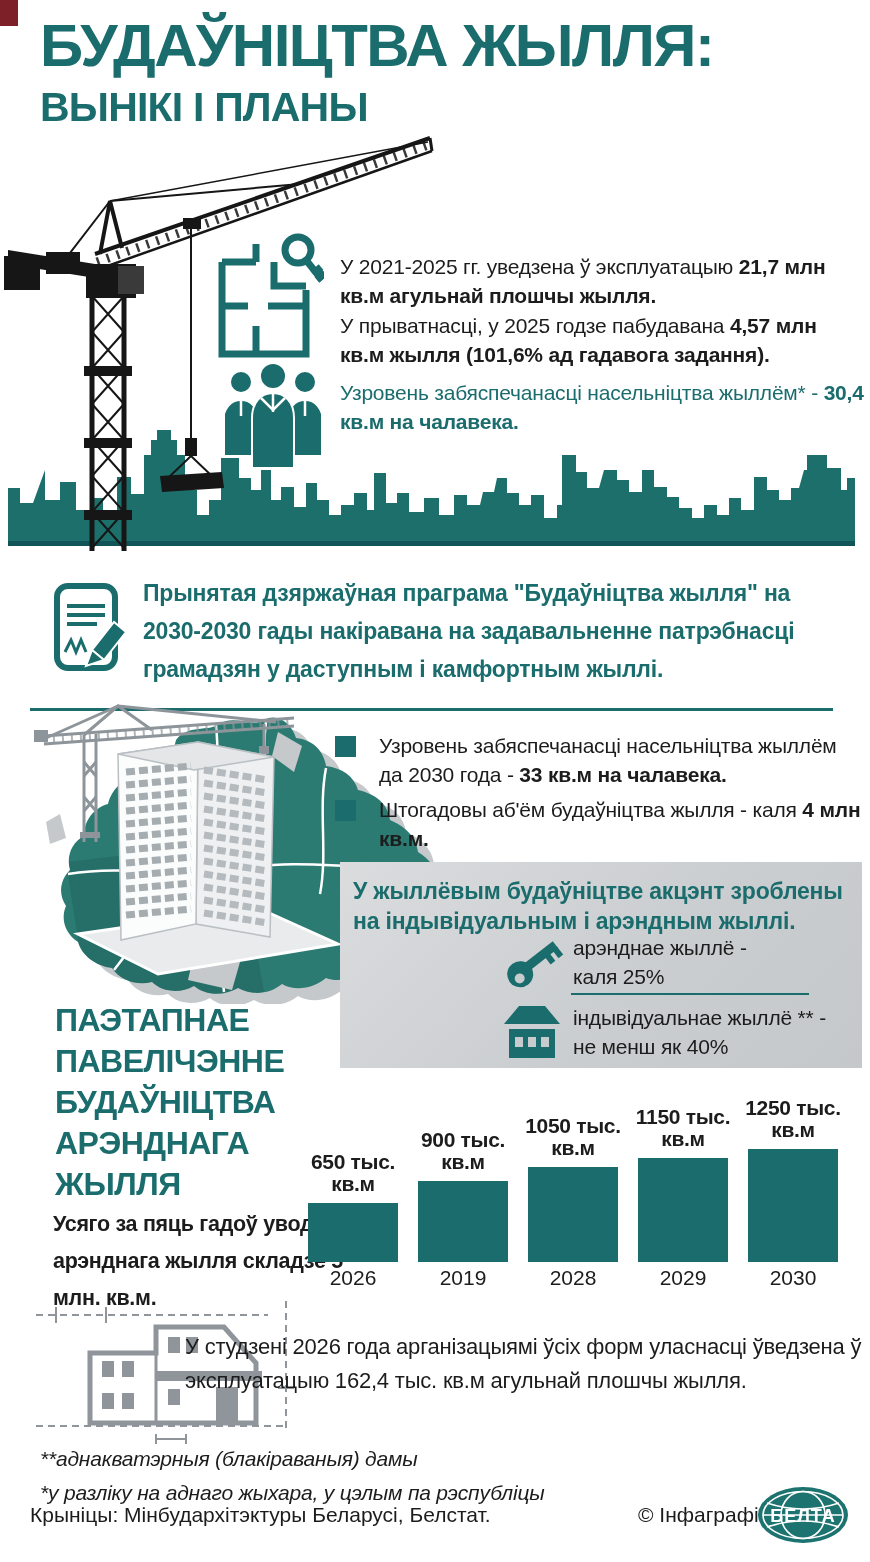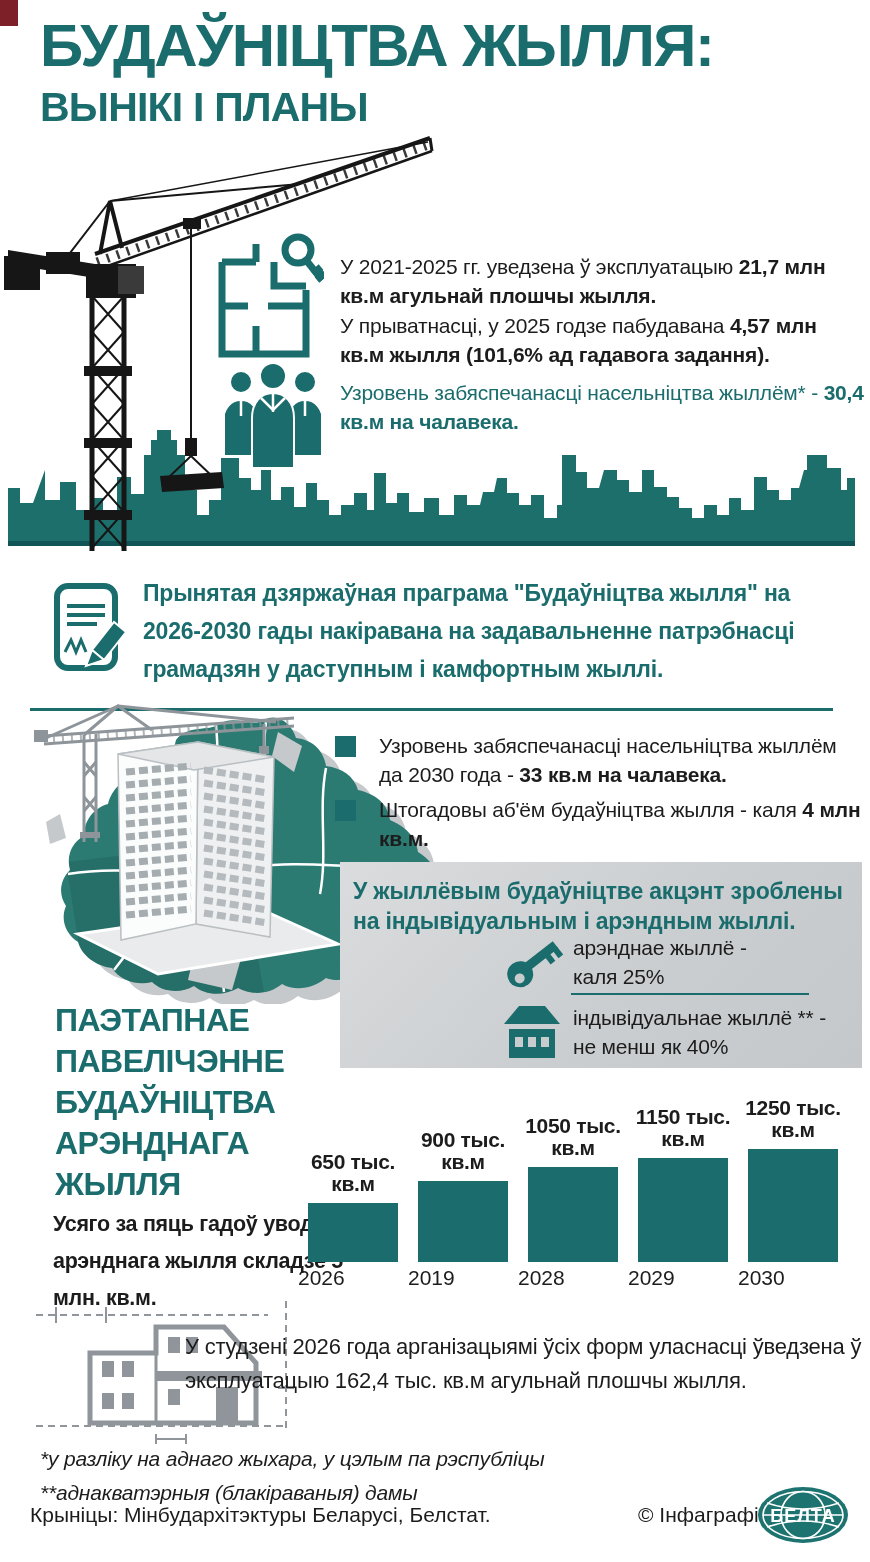--- a/index.html
+++ b/index.html
@@ -39,21 +39,21 @@
 
   .section-heading{left:55px;top:1000px;width:280px;font-size:32px;font-weight:700;color:var(--teal);
                    line-height:41px;letter-spacing:-0.5px;z-index:6;}
   .summary{left:53px;top:1206px;width:295px;font-size:21.5px;font-weight:700;line-height:37px;letter-spacing:-0.3px;}
 
   #chart{left:298px;top:1085px;width:565px;height:205px;}
   .chart-col{position:absolute;top:0;width:110px;height:205px;}
   .bar{position:absolute;left:10px;bottom:28px;width:90px;}
   .bar-label{position:absolute;left:0;width:110px;text-align:center;font-size:21px;font-weight:700;
              line-height:1.08;letter-spacing:-0.3px;}
-  .bar-year{position:absolute;left:0;bottom:0;width:110px;font-size:21px;}
+  .bar-year{position:absolute;left:0;bottom:0;width:110px;text-align:center;font-size:21px;}
 
   .january{left:185px;top:1330px;width:680px;font-size:22px;line-height:1.55;letter-spacing:-0.2px;}
   .footnotes{left:40px;top:1442px;font-size:21px;font-style:italic;line-height:34px;letter-spacing:-0.2px;}
   .sources{left:30px;top:1503px;font-size:21px;}
   .credit{left:638px;top:1503px;font-size:21px;}
 
   svg{display:block;}
 </style>
 </head>
 <body>
@@ -141,21 +141,21 @@
   <svg class="abs" style="left:52px;top:582px;" width="78" height="92" viewBox="0 0 78 92">
     <rect x="5" y="4" width="58" height="82" rx="11" fill="#fff" stroke="#1a6c6d" stroke-width="6"></rect>
     <g stroke="#1a6c6d" stroke-width="4" fill="none">
       <path d="M15,24 L53,24 M15,33 L53,33 M15,42 L45,42"></path>
       <path d="M13,70 L19,58 L24,70 L29,58 L34,70" stroke-width="3"></path>
     </g>
     <polygon points="40,68 62,40 74,50 52,78" fill="#1a6c6d" stroke="#fff" stroke-width="2"></polygon>
     <polygon points="40,68 52,78 34,84" fill="#1a6c6d" stroke="#fff" stroke-width="2"></polygon>
   </svg>
 
-  <div class="abs program">Прынятая дзяржаўная праграма "Будаўніцтва жылля" на 2026-2030 гады накіравана на задавальненне патрэбнасці грамадзян у даступным і камфортным жыллі.</div>
+  <div class="abs program">Прынятая дзяржаўная праграма "Будаўніцтва жылля" на 2030-2030 гады накіравана на задавальненне патрэбнасці грамадзян у даступным і камфортным жыллі.</div>
 
   <div class="abs rule"></div>
 
   <svg class="abs" style="left:26px;top:702px;" width="448" height="302" viewBox="0 0 448 302">
     <defs>
       <path id="bel" d="M150,38 C162,22 182,30 194,22 C208,12 226,26 238,18 C252,10 266,22 270,36 C288,38 298,50 300,64 C316,66 328,74 332,88 C350,92 362,102 364,118 C378,124 390,134 392,150 C406,158 414,172 410,186 C402,196 396,200 398,212 C402,226 394,240 380,244 C370,260 354,266 340,260 C332,274 316,282 300,276 C288,286 270,290 256,282 C244,292 226,294 212,286 C198,294 180,294 168,284 C154,292 136,290 126,280 C110,284 94,278 86,266 C70,264 56,254 52,240 C40,232 34,218 40,204 C32,192 34,178 44,168 C40,154 46,140 58,134 C58,118 68,106 82,102 C86,86 98,76 112,76 C118,60 132,52 146,54 Z"></path>
       <clipPath id="mc">
           <use href="#bel"></use>
         </clipPath>
     </defs>
@@ -308,22 +308,22 @@
       <rect x="140" y="44" width="12" height="16"></rect>
         <rect x="158" y="44" width="12" height="16"></rect>
       <rect x="140" y="96" width="12" height="16"></rect>
       <rect x="188" y="94" width="22" height="36"></rect>
     </g>
   </svg>
 
   <div class="abs january">У студзені 2026 года арганізацыямі ўсіх форм уласнасці ўведзена ў эксплуатацыю 162,4 тыс. кв.м агульнай плошчы жылля.</div>
 
   <div class="abs footnotes">
+    <div>**аднакватэрныя (блакіраваныя) дамы</div>
     <div>*у разліку на аднаго жыхара, у цэлым па рэспубліцы</div>
-    <div>**аднакватэрныя (блакіраваныя) дамы</div>
   </div>
 
   <div class="abs sources">Крыніцы: Мінбудархітэктуры Беларусі, Белстат.</div>
   <div class="abs credit">© Інфаграфіка</div>
 
   <svg class="abs" style="left:755px;top:1484px;" width="96" height="62" viewBox="0 0 96 62">
     <ellipse cx="48" cy="31" rx="45" ry="28" fill="#1d7370"></ellipse>
     <g stroke="#ffffff" fill="none" stroke-width="1.6">
       <ellipse cx="48" cy="31" rx="40" ry="23.5"></ellipse>
       <ellipse cx="48" cy="31" rx="22" ry="23.5"></ellipse>

